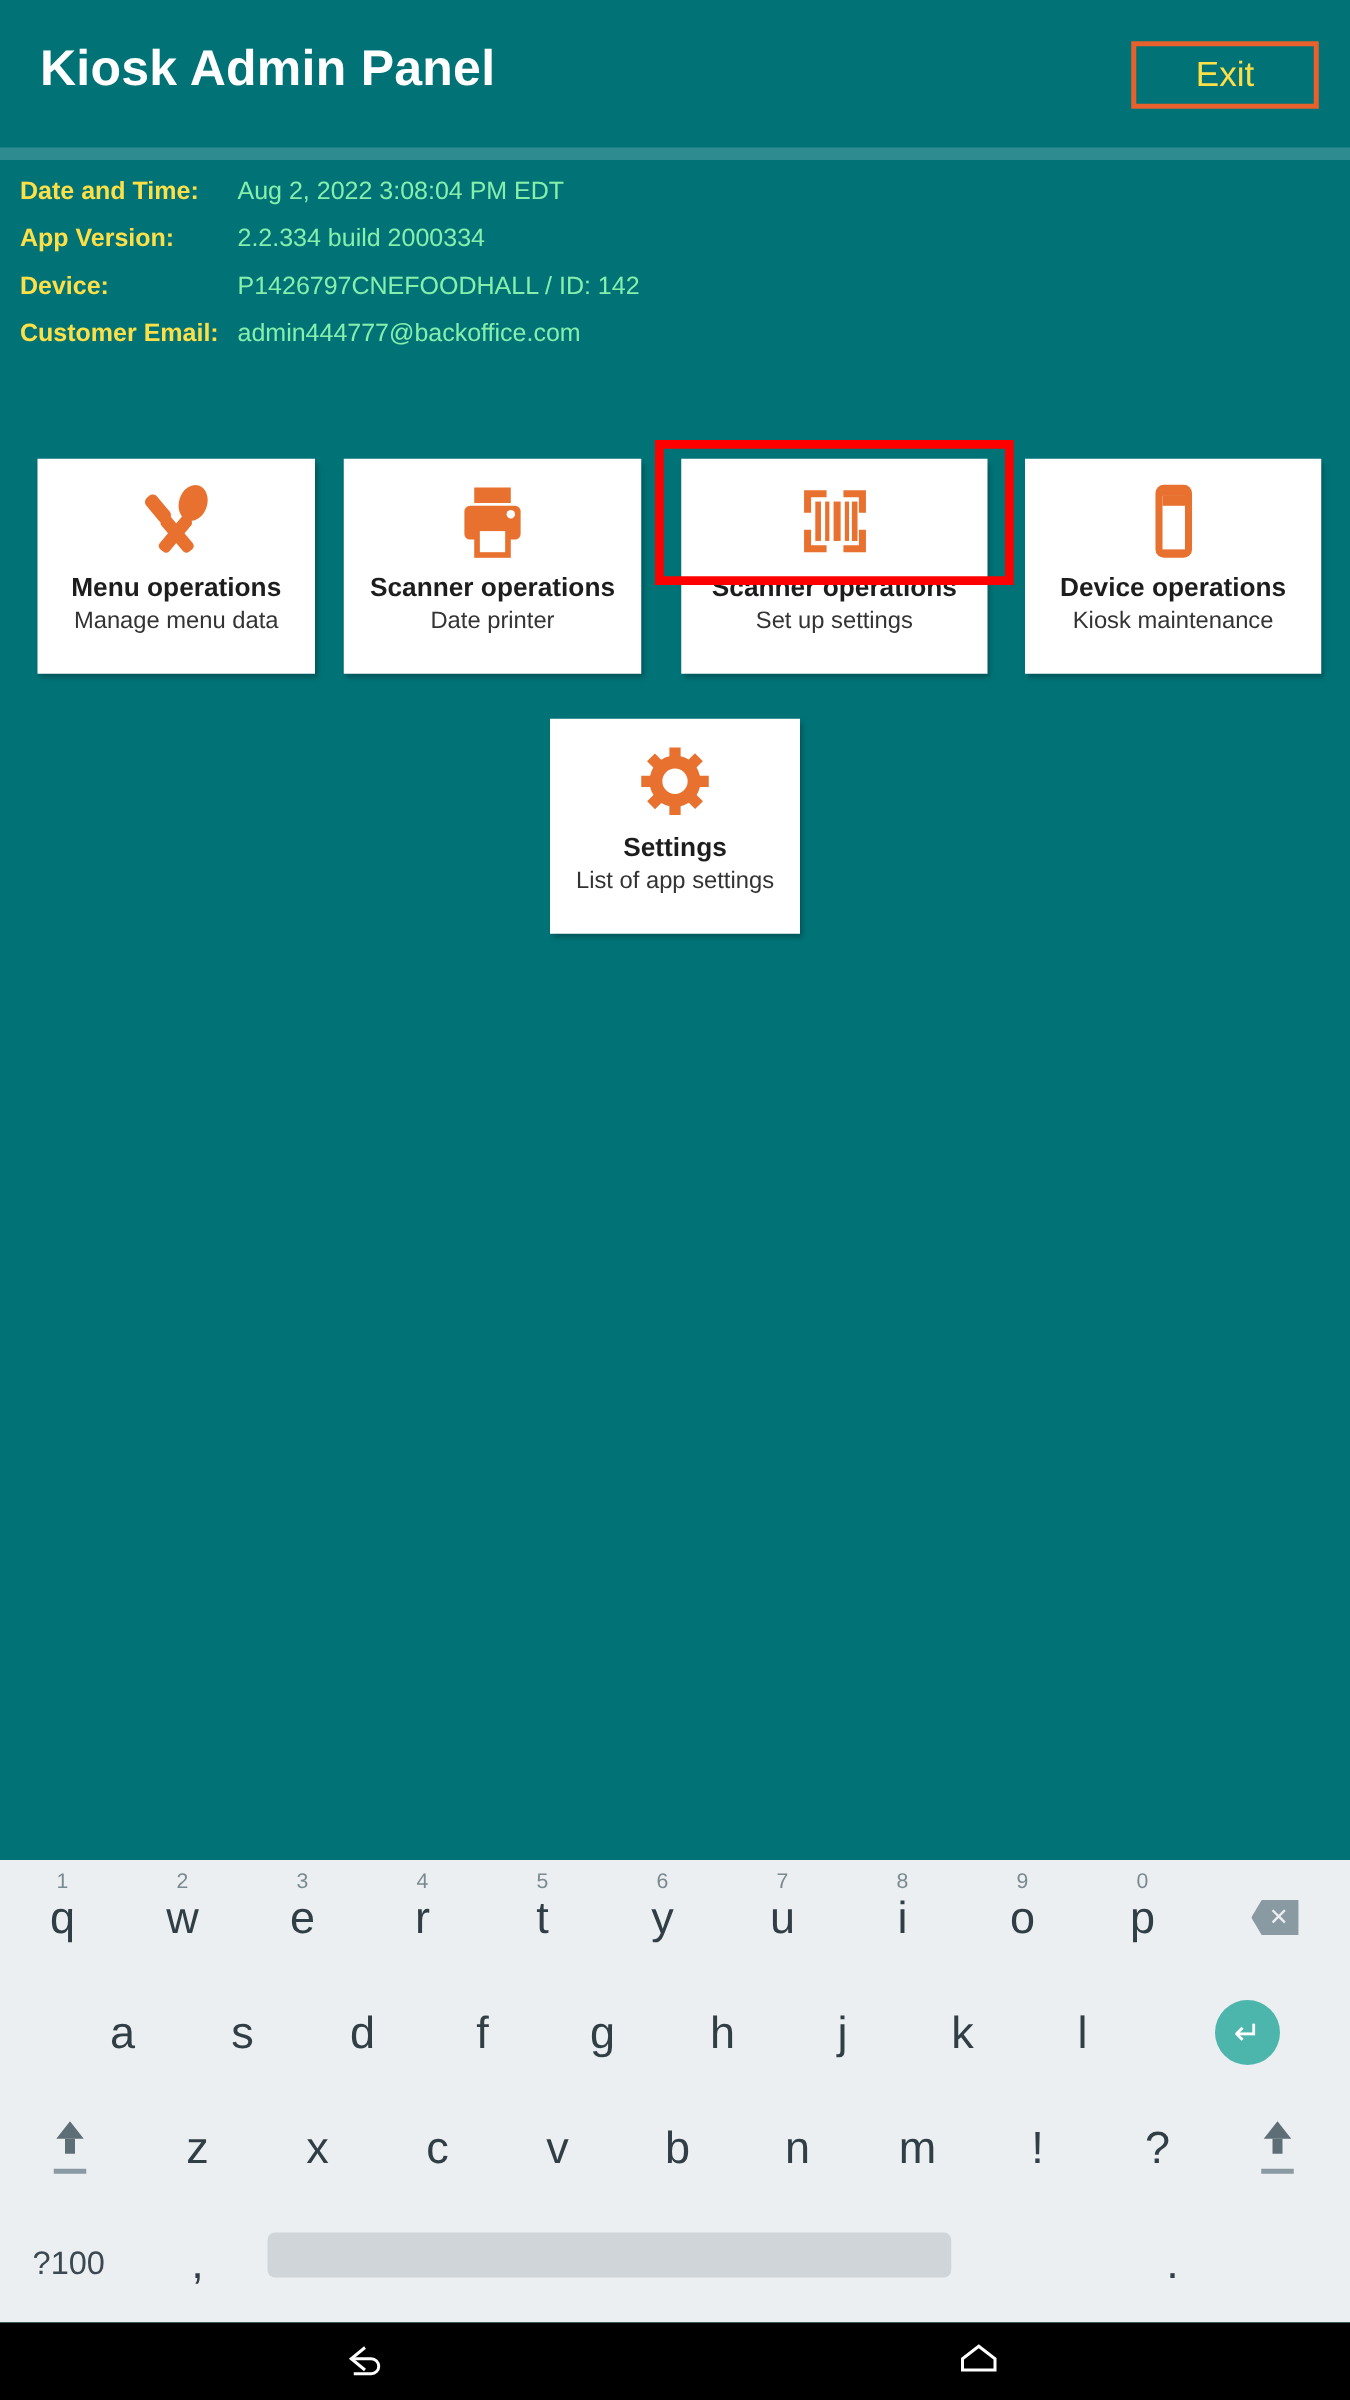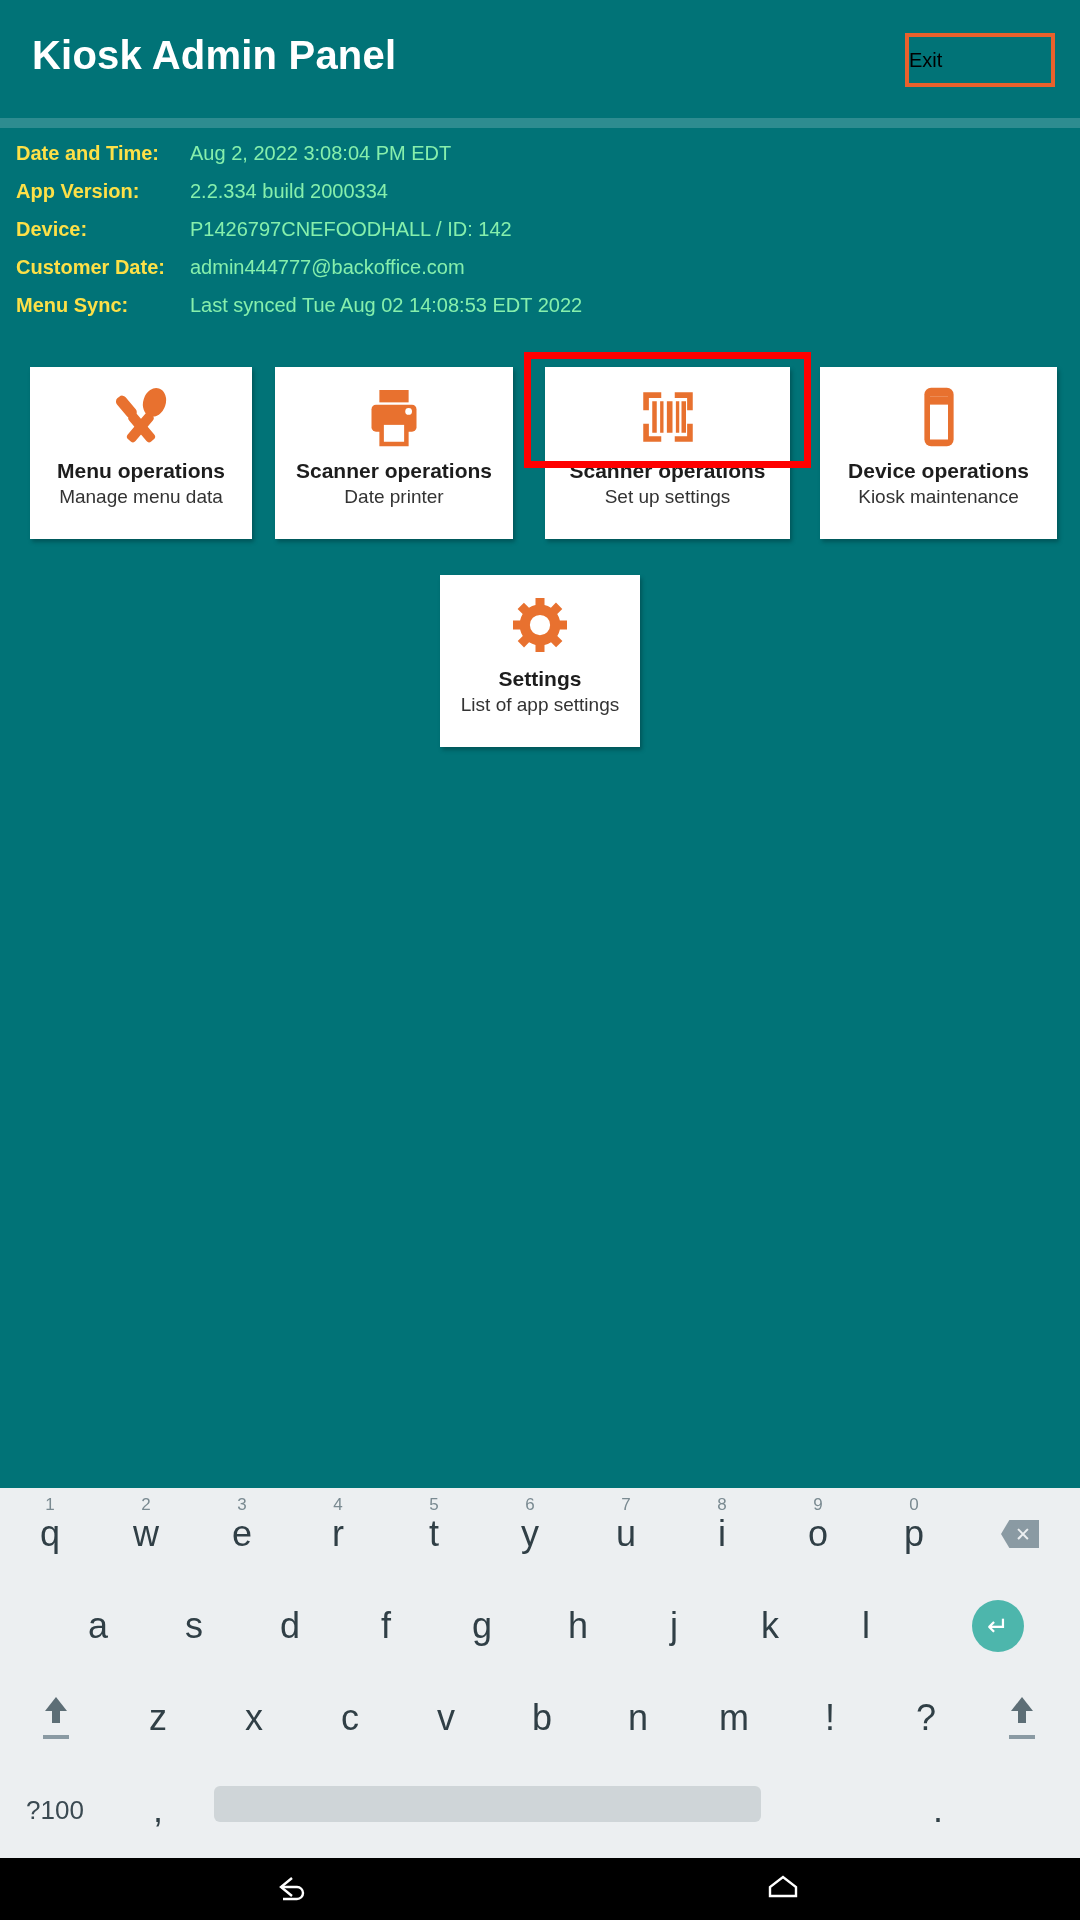--- a/index.html
+++ b/index.html
@@ -25,23 +25,23 @@
     position: absolute; left: 32px; top: 33px;
     font-size: 40px; font-weight: bold;
     color: #ffffff;
     letter-spacing: 0.2px;
   }
   .exit-button {
     position: absolute; left: 905px; top: 33px;
     width: 150px; height: 54px;
     border: 4px solid #E8612C;
     background: transparent;
-    color: #000000;
-    font-size: 20px;
-    display: flex; align-items: center; 
+    color: #fde047;
+    font-size: 28px;
+    display: flex; align-items: center; justify-content: center;
     cursor: pointer;
   }
   .header-divider {
     position: absolute; left: 0; top: 118px;
     width: 1080px; height: 10px;
     background: #2E8C90;
   }
 
   
   .info-panel {
@@ -231,26 +231,22 @@
     </div>
     <div class="info-row">
       <div class="info-label">App Version:</div>
       <div class="info-value">2.2.334 build 2000334</div>
     </div>
     <div class="info-row">
       <div class="info-label">Device:</div>
       <div class="info-value">P1426797CNEFOODHALL / ID: 142</div>
     </div>
     <div class="info-row">
-      <div class="info-label">Customer Date:</div>
+      <div class="info-label">Customer Email:</div>
       <div class="info-value">admin444777@backoffice.com</div>
-    </div>
-    <div class="info-row">
-      <div class="info-label">Menu Sync:</div>
-      <div class="info-value">Last synced Tue Aug 02 14:08:53 EDT 2022</div>
     </div>
   </div>
 
   <div class="tiles">
 
     <div class="tile tile-menu">
       <div class="tile-icon">
         <svg width="72" height="72" viewBox="0 0 64 64" aria-hidden="true">
           <g fill="#E8712F">
             <rect x="14" y="12" width="10" height="22" rx="4" transform="rotate(-40 19 23)"></rect>

